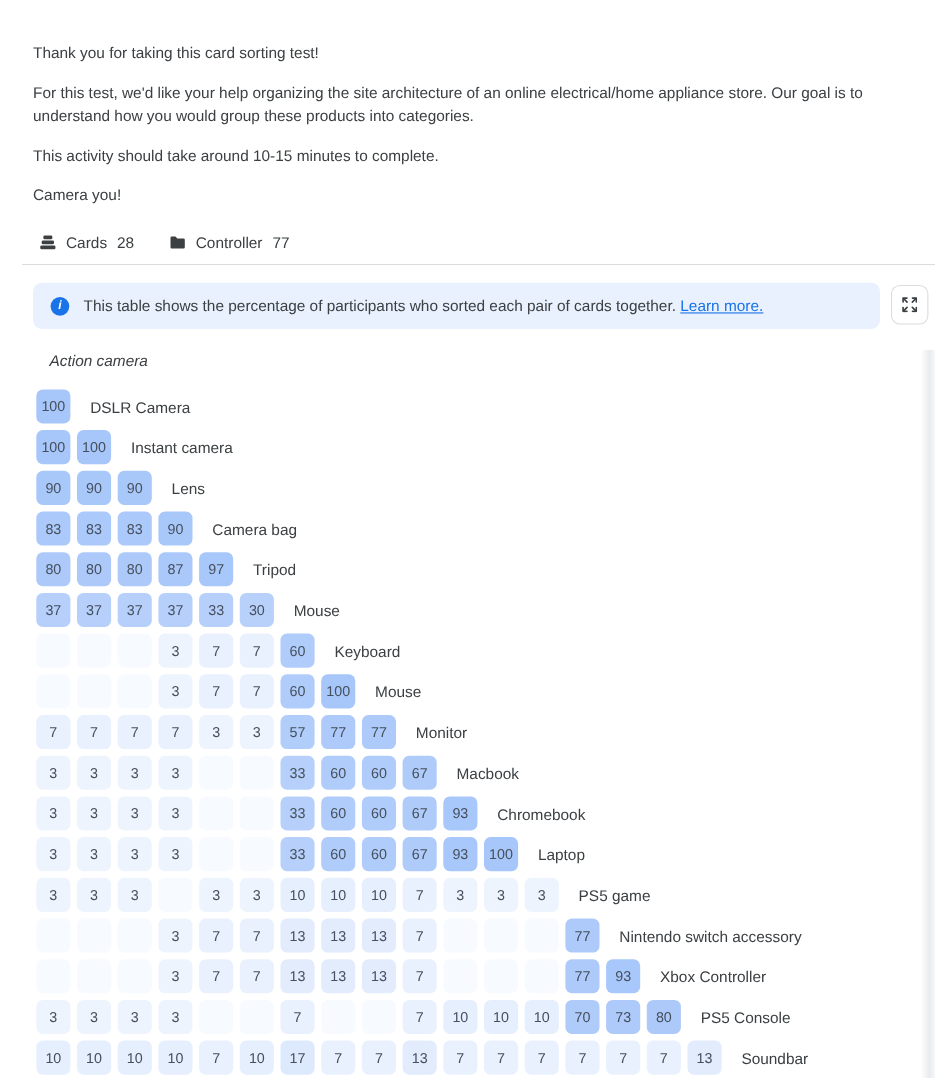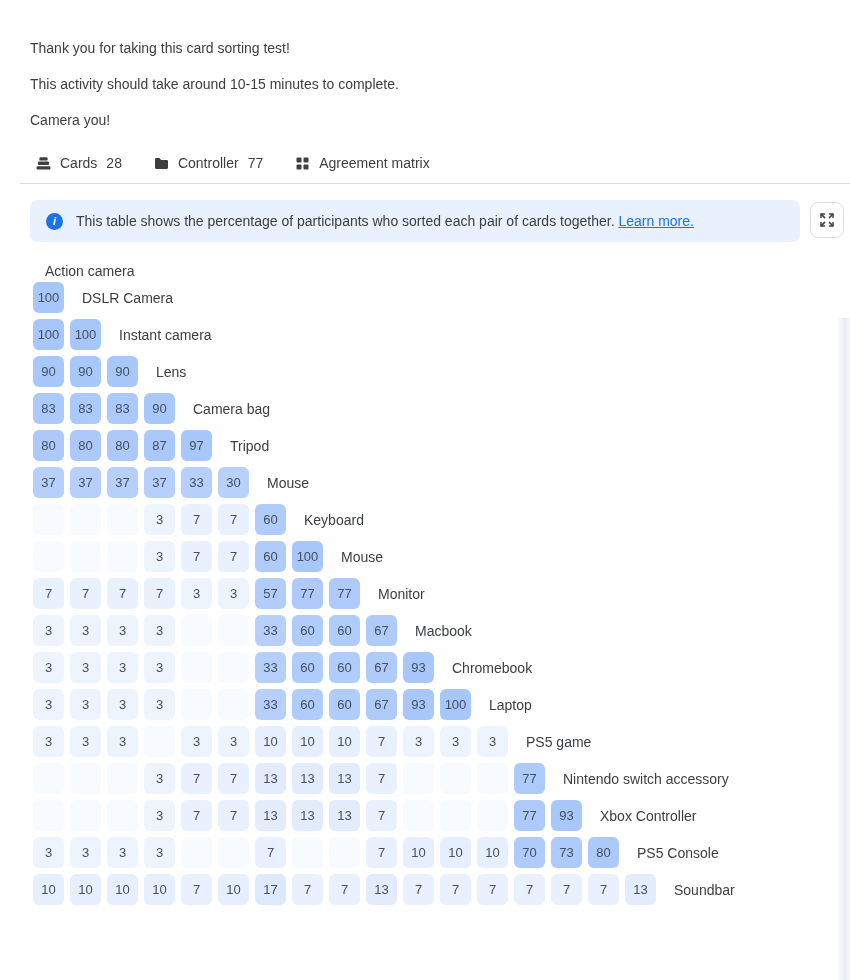--- a/index.html
+++ b/index.html
@@ -67,21 +67,21 @@
   .banner-text a { color: var(--accent, #1a73e8); text-decoration: underline; cursor: pointer; }
   .expand-btn {
     width: 34px; height: 36px; border: 1px solid #dadce0; border-radius: 8px;
     background: #fff; display: flex; align-items: center; justify-content: center;
     cursor: pointer; margin-top: 2px;
   }
 
   
   .matrix { margin: 18px 0 0 3px; }
   .m-row { display: flex; align-items: center; gap: 6px; margin-bottom: 6px; }
-  .m-row.first { height: 22px; margin-bottom: 0; }
+  .m-row.first { height: 22px; margin-bottom: 15px; font-style: italic; }
   .m-cell {
     width: 31px; height: 31px; flex: 0 0 31px; border-radius: 6px;
     display: flex; align-items: center; justify-content: center;
     font-size: 13px; color: #46505e;
   }
   .m-label { margin-left: 12px; font-size: 14px; color: #3c4043; white-space: nowrap; }
 
   
   .scroll-strip {
     position: absolute; right: 0; top: 318px; width: 13px; height: 662px;
@@ -90,20 +90,21 @@
   }
 </style>
 </head>
 <body>
 
 <div class="page">
 
 
   <div class="intro">
     <p>Thank you for taking this card sorting test!</p>
+    <p>For this test, we'd like your help organizing the site architecture of an online electrical/home appliance store. Our goal is to understand how you would group these products into categories.</p>
     <p>This activity should take around 10-15 minutes to complete.</p>
     <p>Camera you!</p>
   </div>
 
   <div class="tabs">
     <div class="tab">
       <svg class="ticon" viewBox="0 0 15 15">
         <rect x="3.4" y="1.2" width="8.2" height="3.4" rx="1.2" fill="#3c4043"></rect>
         <rect x="1.9" y="5.6" width="11.2" height="3.4" rx="1.2" fill="#3c4043"></rect>
         <rect x="0.6" y="10.2" width="13.8" height="3.4" rx="1.2" fill="#3c4043"></rect>
@@ -111,29 +112,20 @@
       <span>Cards</span>
       <span class="tab-count">28</span>
     </div>
     <div class="tab">
       <svg class="ticon" viewBox="0 0 15 15">
         <path d="M1 3.2 a1.1 1.1 0 0 1 1.1 -1.1 h3.4 l1.7 1.8 h5.7 a1.1 1.1 0 0 1 1.1 1.1 v6.8 a1.1 1.1 0 0 1 -1.1 1.1 H2.1 A1.1 1.1 0 0 1 1 11.8 Z" fill="#3c4043"></path>
       </svg>
       <span>Controller</span>
       <span class="tab-count">77</span>
     </div>
-    <div class="tab">
-      <svg class="ticon" viewBox="0 0 15 15">
-        <rect x="1.5" y="1.5" width="5" height="5" rx="1" fill="#3c4043"></rect>
-        <rect x="8.5" y="1.5" width="5" height="5" rx="1" fill="#3c4043"></rect>
-        <rect x="1.5" y="8.5" width="5" height="5" rx="1" fill="#3c4043"></rect>
-        <rect x="8.5" y="8.5" width="5" height="5" rx="1" fill="#3c4043"></rect>
-      </svg>
-      <span>Agreement matrix</span>
-    </div>
   </div>
 
   <div class="banner-row">
     <div class="banner">
       <span class="info-dot">i</span>
       <span class="banner-text">
         <span>This table shows the percentage of participants who sorted each pair of cards together.</span>
         <a>Learn more.</a>
       </span>
     </div>

